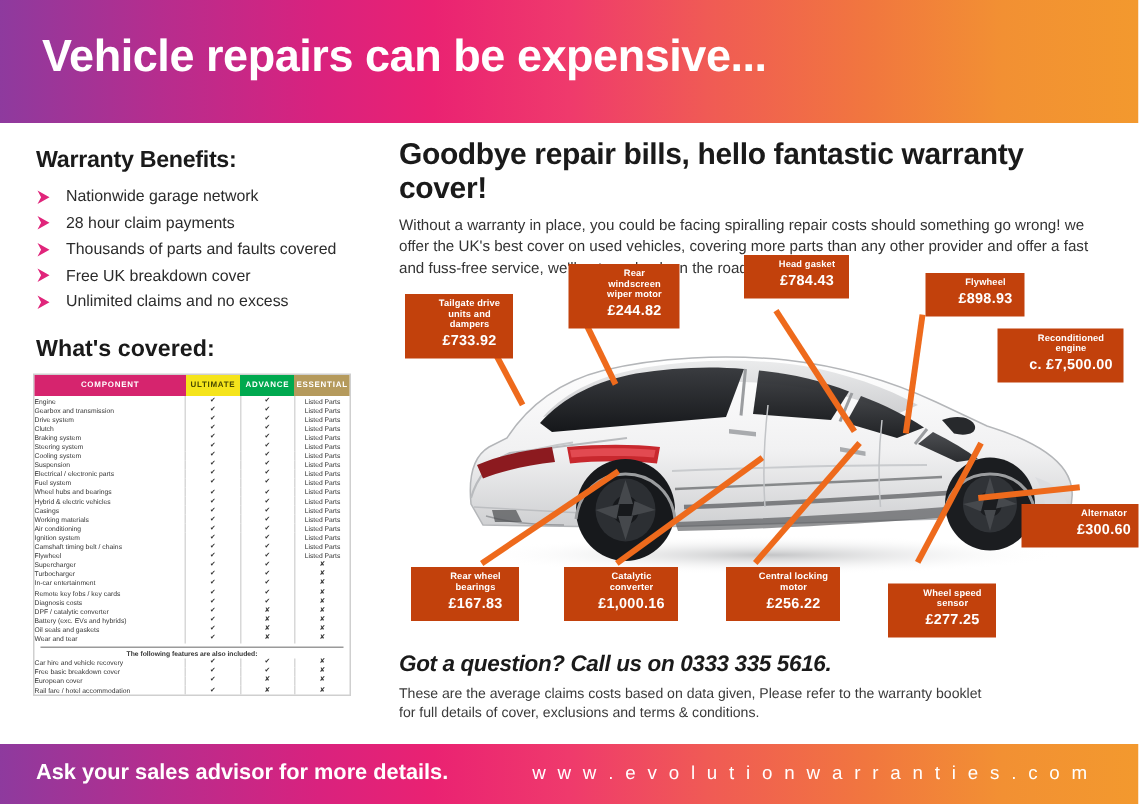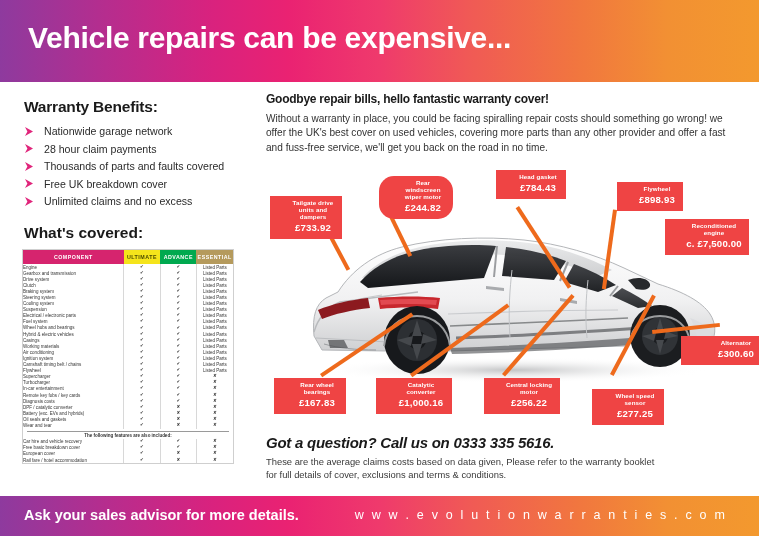--- a/index.html
+++ b/index.html
@@ -75,34 +75,34 @@
   .divider-row td { padding: 0; }
   .divider-line { height: 1px; background: #9a9a9a; margin: 2px 4px 0 4px; }
   .sub-head {
     text-align: center; font-size: 5.6px; font-weight: bold; color: #1a1a1a;
     padding: 2.5px 0 3px 0;
   }
   .extras td.mark { border-left: 1px solid #d8d8d8; }
 
   
   .right-col { position: absolute; left: 266px; top: 92px; width: 470px; }
-  .r-title { font-size: 12px; font-weight: bold; color: #1a1a1a; letter-spacing: -0.25px; }
+  .r-title { font-size: 20px; font-weight: bold; color: #1a1a1a; letter-spacing: -0.25px; }
   .r-body { margin-top: 6px; font-size: 10.1px; line-height: 1.42; color: #333; }
 
   .q-block { position: absolute; left: 266px; top: 434px; width: 400px; }
   .q-title { font-size: 15px; font-weight: bold; color: #1a1a1a; letter-spacing: -0.25px; font-style: italic; }
   .q-body { margin-top: 5px; font-size: 9.4px; line-height: 1.38; color: #3a3a3a; }
 
   
   .car-stage { position: absolute; left: 262px; top: 158px; width: 494px; height: 268px; }
   .car-svg { position: absolute; left: 36px; top: 60px; }
 
   
   .callout {
-    position: absolute; background: #ef4444; color: #fff;
+    position: absolute; background: #c2410c; color: #fff;
     text-align: center; padding: 4px 6px 5px 20px; line-height: 1.12;
     z-index: 5;
   }
   .callout .lbl { font-size: 6.2px; font-weight: bold; letter-spacing: 0.1px; }
   .callout .amt { font-size: 9.6px; font-weight: bold; margin-top: 2px; letter-spacing: 0.2px; }
   .leader { position: absolute; background: #ee6a1c; transform-origin: 0 0; z-index: 2; }
 </style>
 </head>
 <body>
 
@@ -475,21 +475,21 @@
       <path d="M152,130 C210,128 280,124 332,120 L332,127 C280,131 210,135 154,136 Z" fill="#3a3c3f" opacity="0.55"></path>
 
       <path d="M392,100 C404,104 412,110 414,120 L400,124 C398,114 396,106 392,100 Z" fill="#dcdde0"></path>
     </svg>
 
     <div class="callout" style="left:8px; top:38px; width:72px;">
       <div class="lbl">Tailgate drive units and dampers</div>
       <div class="amt">£733.92</div>
     </div>
 
-    <div class="callout" style="left:117px; top:18px; width:74px;border-radius:15px;">
+    <div class="callout" style="left:117px; top:18px; width:74px;">
       <div class="lbl">Rear windscreen wiper motor</div>
       <div class="amt">£244.82</div>
     </div>
 
     <div class="callout" style="left:234px; top:12px; width:70px;">
       <div class="lbl">Head gasket</div>
       <div class="amt">£784.43</div>
     </div>
 
     <div class="callout" style="left:355px; top:24px; width:66px;">

